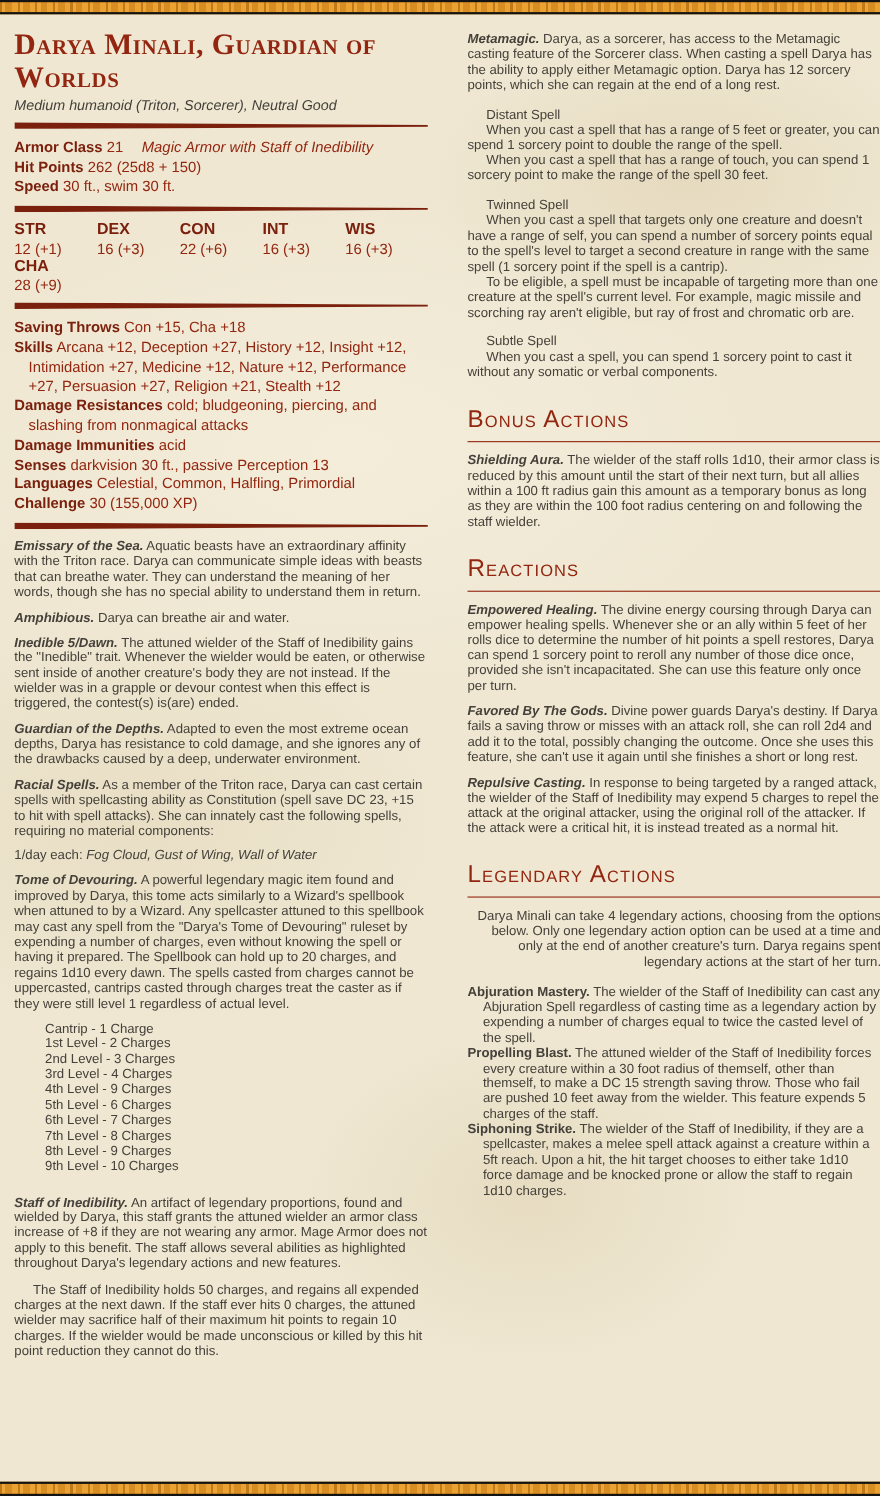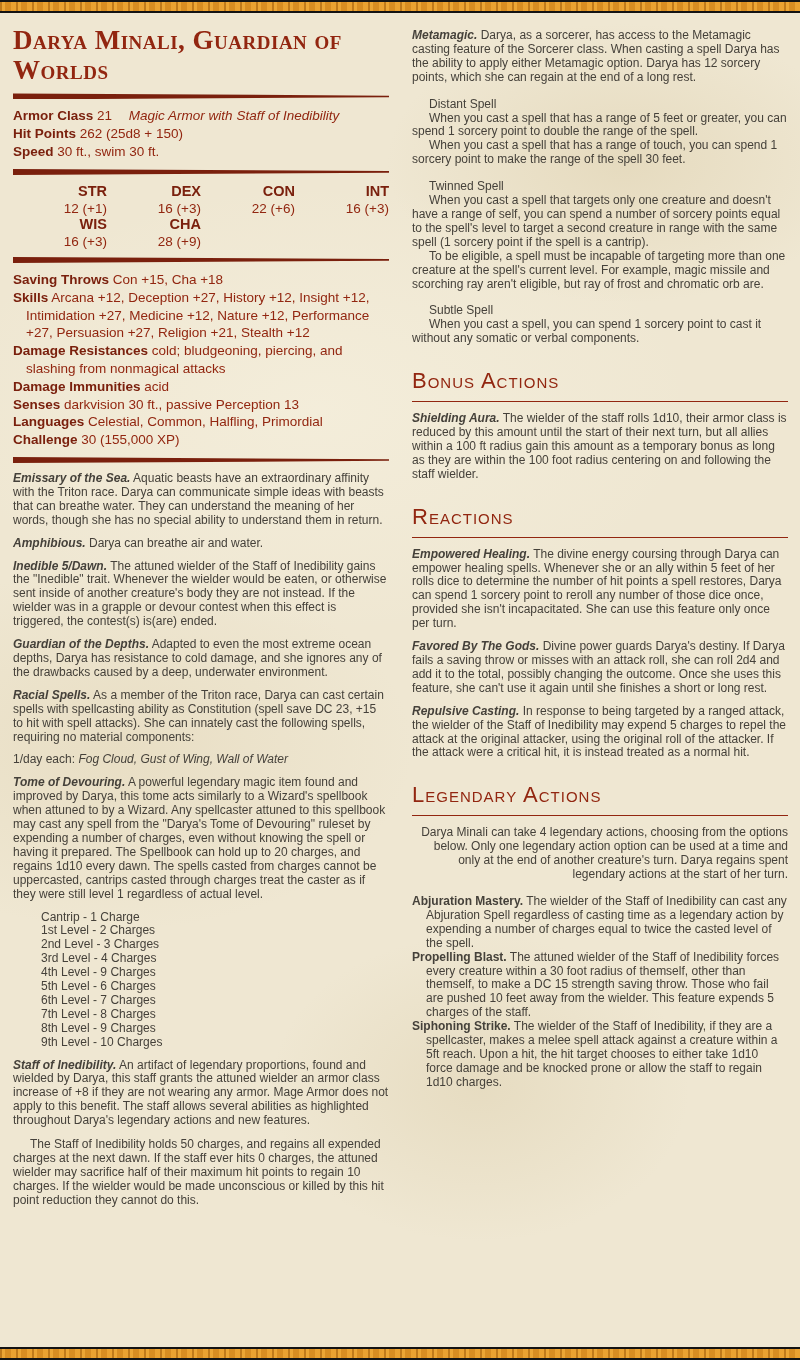--- a/index.html
+++ b/index.html
@@ -24,21 +24,21 @@
       repeating-linear-gradient(90deg, rgba(130,70,5,.38) 0 2px, rgba(255,200,90,.25) 2px 5px, rgba(160,90,10,.2) 5px 11px, rgba(245,180,70,.3) 11px 16px),
       #E69A28;
     border-top: 2px solid #131313;
     border-bottom: 2px solid #131313;
     z-index: 3;
   }
   .frame-bar.top { top: 0; }
   .frame-bar.bottom { bottom: 0; }
   .content {
     position: absolute; top: 13px; bottom: 13px; left: 0; right: 0;
-    display: flex; gap: 23px; padding: 7px 13px 21px 13px;
+    display: flex; gap: 36px; padding: 7px 13px 21px 13px;
   }
   .col { width: 376px; flex: 0 0 376px; }
 
   h1.title {
     font-family: "Liberation Serif", "DejaVu Serif", serif;
     font-variant: small-caps;
     font-weight: 700;
     font-size: 27px;
     line-height: 1.12;
     letter-spacing: 0.5px;
@@ -59,36 +59,36 @@
     clip-path: polygon(0 0, 100% 36%, 100% 64%, 0 100%);
     margin: 8px 0 8px 0;
   }
   .prop { font-size: 13.5px; line-height: 1.32; color: #922610; }
   .prop .lbl { font-weight: 700; color: #7A200D; }
   .prop .ital { font-style: italic; margin-left: 13px; }
   .prop.hang { padding-left: 13px; text-indent: -13px; }
 
   .abilities {
     display: grid;
-    grid-template-columns: repeat(4, 1fr);
-    text-align: right;
+    grid-template-columns: repeat(5, 1fr);
+    text-align: left;
     margin: 6px 0 2px 0;
   }
   .abilities .ab-name { font-weight: 700; font-size: 14.5px; color: #7A200D; }
   .abilities .ab-val { font-size: 13.5px; color: #922610; margin-top: 2px; }
 
   .body-txt { font-size: 12px; line-height: 1.16; color: #45413A; }
   p.trait { margin: 9px 0; }
   .tname { font-weight: 700; font-style: italic; color: #45413A; }
   .tname-plain { font-weight: 700; color: #45413A; }
 
   .spell-line { margin: 9px 0; }
   .spell-line .spells { font-style: italic; }
 
-  .charges { margin: 9px 0 9px 28px; }
+  .charges { margin: 9px 0 19px 28px; }
   .indent-para { text-indent: 17px; margin-top: 10px; }
 
   .mm-option { margin-top: 13px; }
   .mm-option .mm-name { text-indent: 17px; }
   .mm-option p { text-indent: 17px; }
 
   h3.section {
     font-family: Liberation Sans, sans-serif;
     font-variant: small-caps;
     font-weight: 400;
@@ -106,20 +106,21 @@
 <body>
 
 <div class="page">
   <div class="frame-bar top"></div>
   <div class="frame-bar bottom"></div>
 
   <div class="content">
 
     <div class="col">
       <h1 class="title">Darya Minali, Guardian of Worlds</h1>
+      <div class="subtitle">Medium humanoid (Triton, Sorcerer), Neutral Good</div>
 
       <div class="taper"></div>
 
       <div class="prop">
         <span class="lbl">Armor Class</span>
         <span>21</span>
         <span class="ital">Magic Armor with Staff of Inedibility</span>
       </div>
       <div class="prop">
         <span class="lbl">Hit Points</span>

